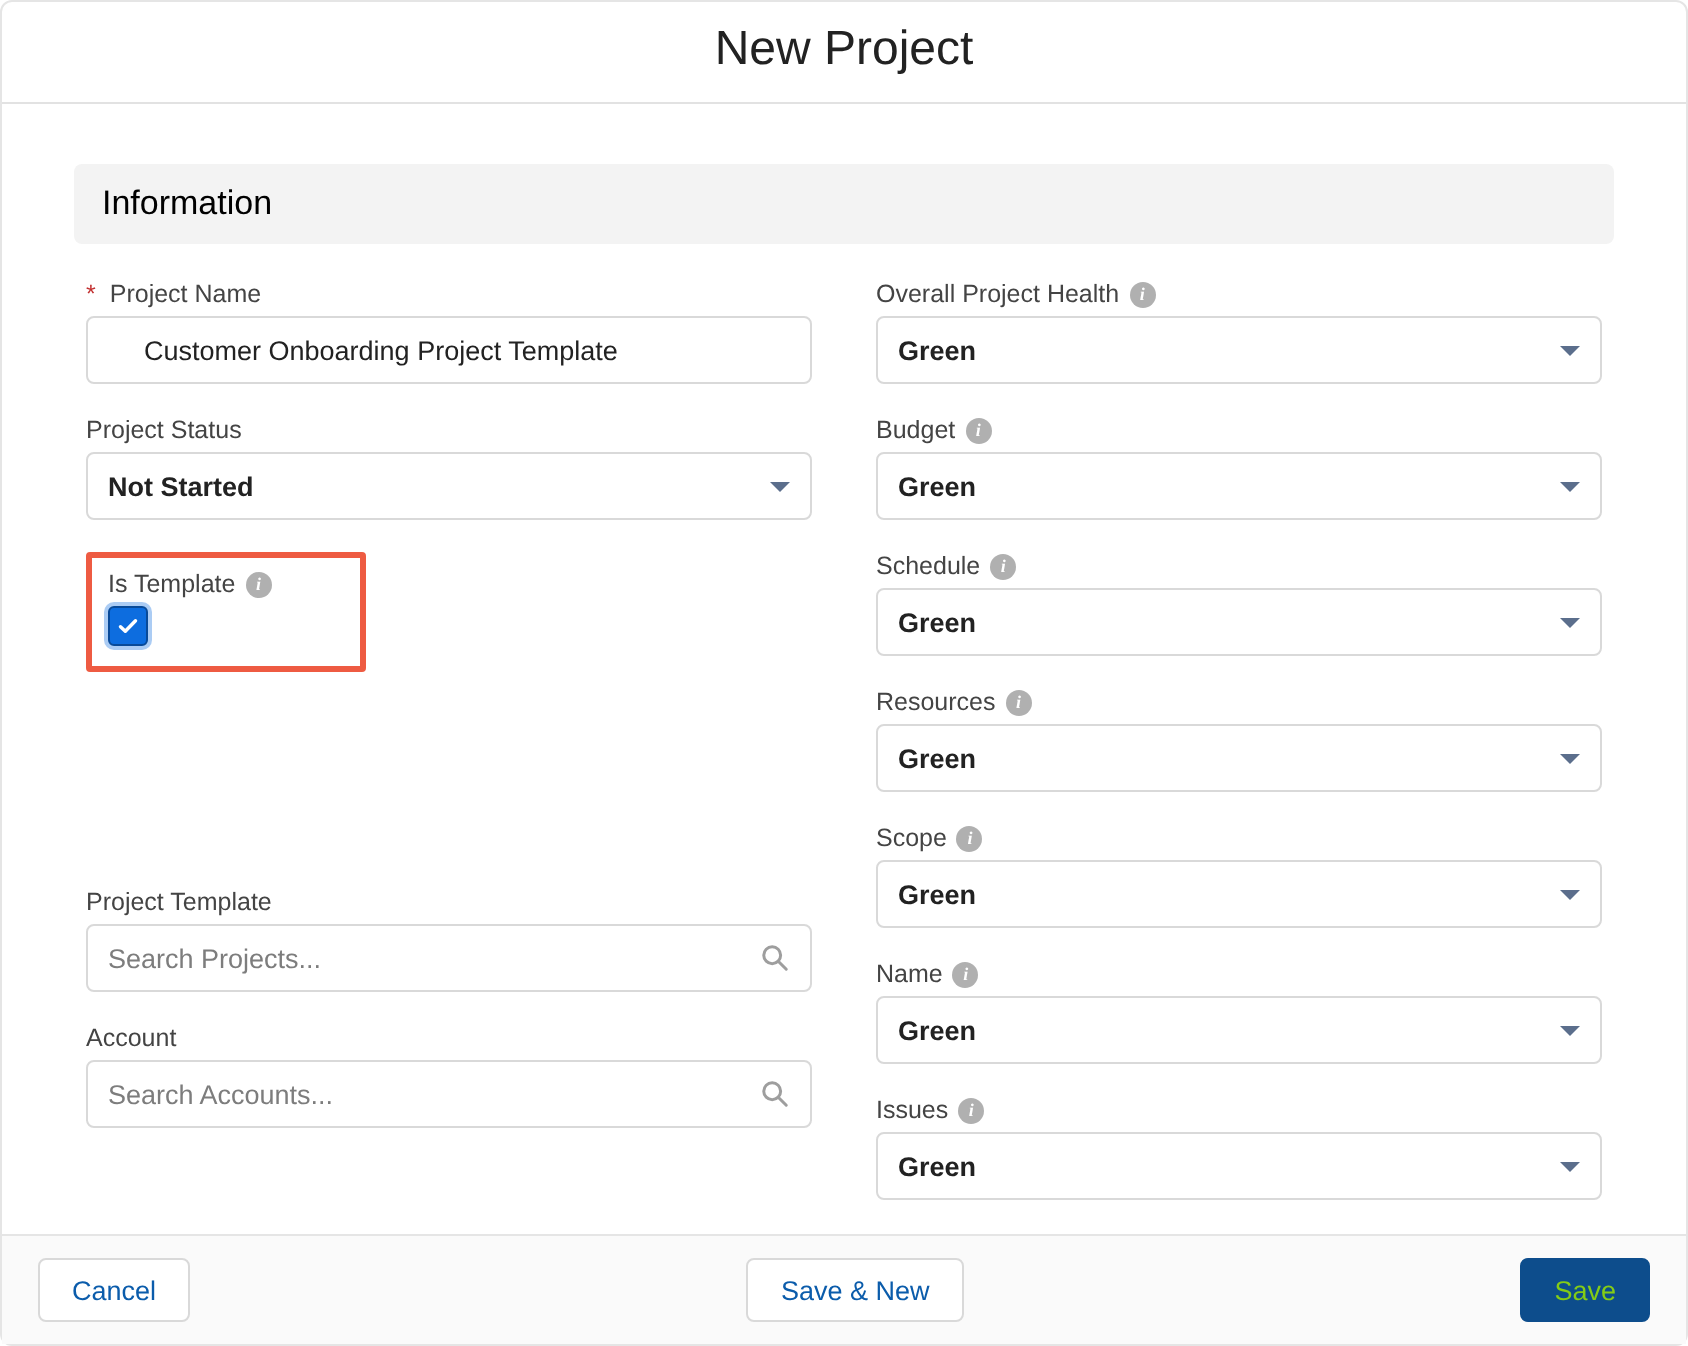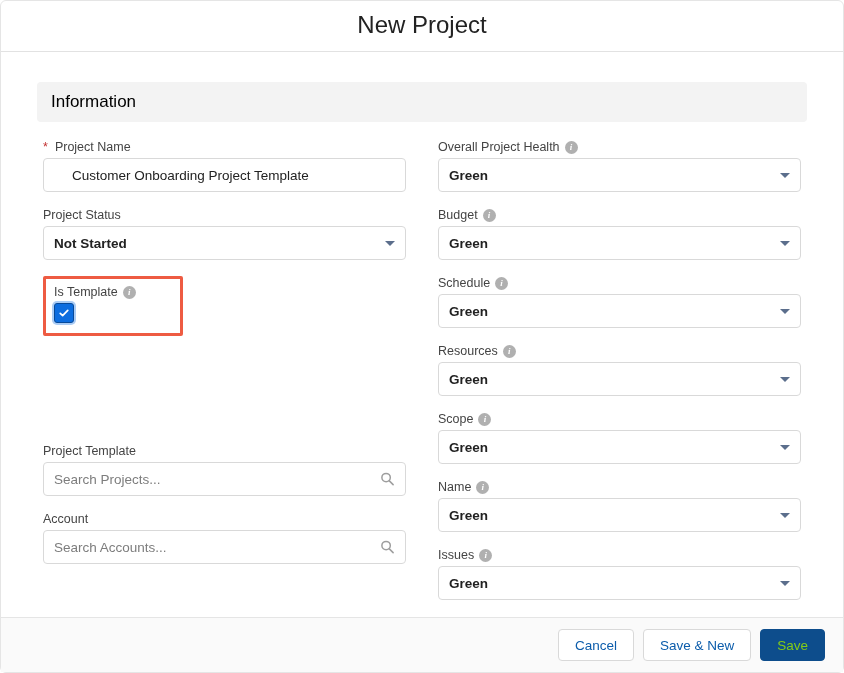--- a/index.html
+++ b/index.html
@@ -130,21 +130,21 @@
     border-radius: 2px;
     padding: 6px 10px 10px 8px;
     width: 140px;
   }
   .highlight-box .field-label { margin-bottom: 4px; }
   .modal-footer {
     border-top: 1px solid #e5e5e5;
     background: #fafafa;
     padding: 11px 18px;
     display: flex;
-    justify-content: flex-end;
+    justify-content: space-between;
     gap: 9px;
   }
   .btn {
     height: 32px;
     padding: 0 16px;
     font-size: 13.5px;
     border-radius: 4px;
     border: 1px solid #d9d9d9;
     background: #fff;
     color: #0b5cab;

